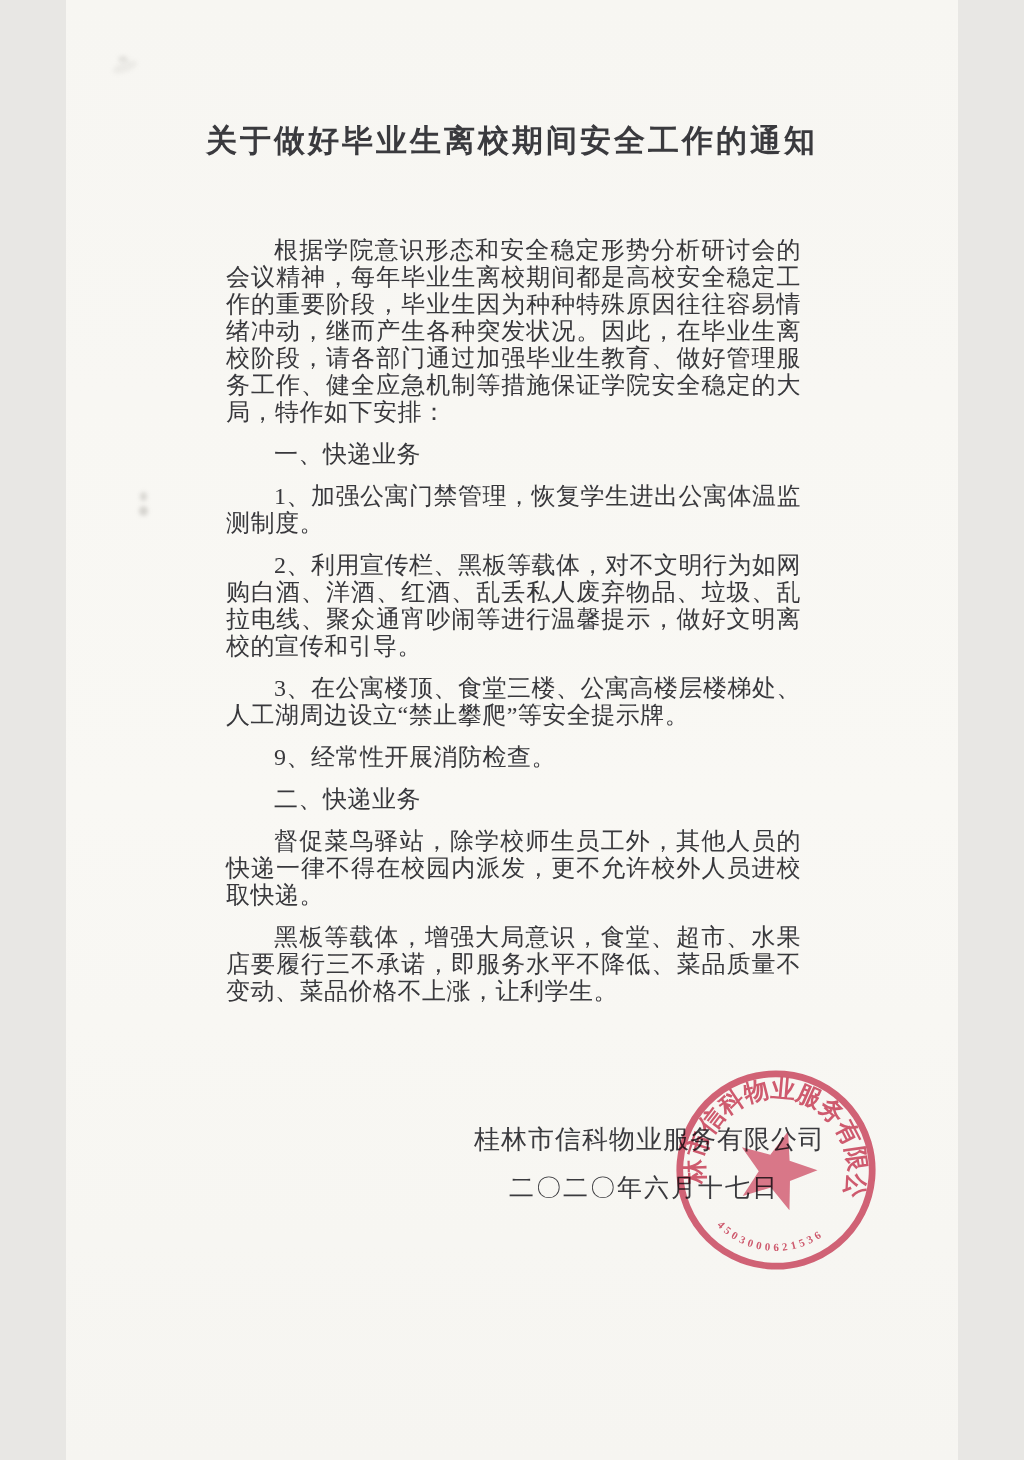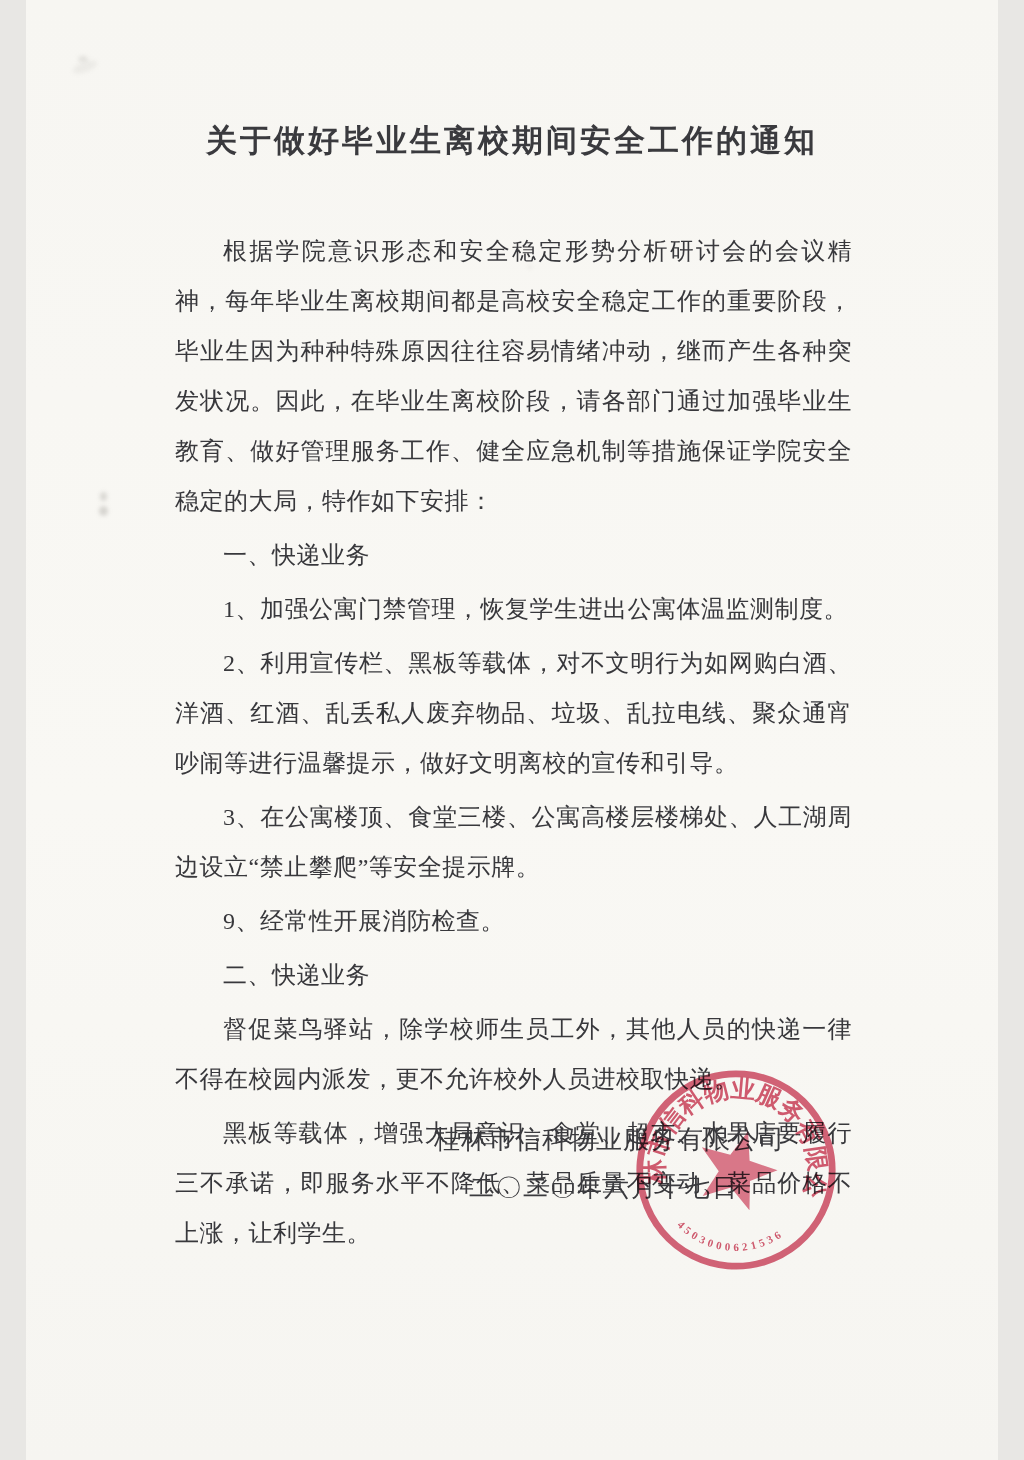--- a/index.html
+++ b/index.html
@@ -2,21 +2,21 @@
 <html><head>
 <meta charset="utf-8">
 <style>
   html, body { margin: 0; padding: 0; }
   body {
     font-family: "Liberation Serif", "DejaVu Serif", serif;
     background: #e8e7e4;
   }
   .page {
     position: relative;
-    width: 972px;
+    width: 892px;
     height: 1460px;
     margin: 0 auto;
     background: linear-gradient(180deg, #f7f6f2 0%, #f9f8f4 55%, #f6f5f1 100%);
     overflow: hidden;
     color: #36363a;
   }
   .doc-title {
     margin: 0;
     padding-top: 120px;
     text-align: center;
@@ -25,23 +25,23 @@
     letter-spacing: 3px;
     color: #3a3a3e;
   }
   .doc-body {
     position: absolute;
     left: 145px;
     right: 142px;
     top: 222px;
   }
   .doc-body p {
-    margin: 4px;
+    margin: 15px;
     font-size: 24px;
-    line-height: 50px;
+    line-height: 27px;
     text-indent: 2em;
     text-align: justify;
     letter-spacing: 0.5px;
     color: #38383c;
   }
   .signature {
     position: absolute;
     left: 408px;
     top: 1122px;
     width: 340px;

